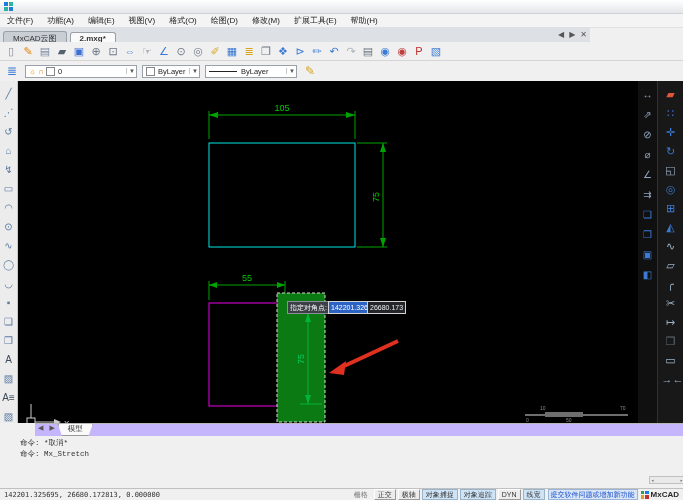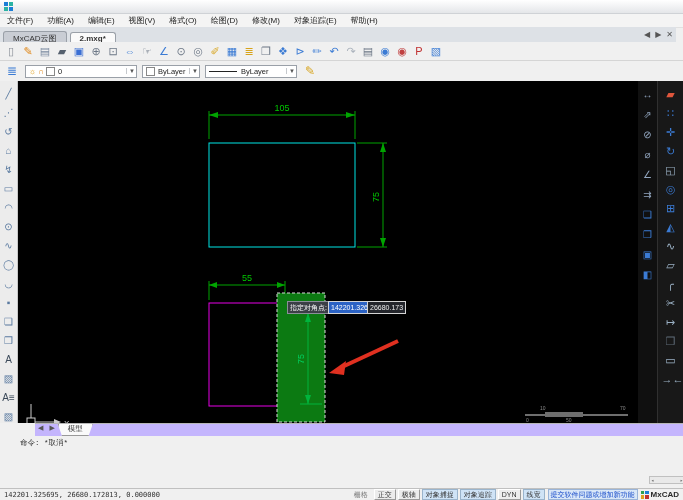--- a/index.html
+++ b/index.html
@@ -10,21 +10,21 @@
     background:linear-gradient(#ffffff,#e4e6e9);border-bottom:1px solid #cfd2d6;
     display:flex;align-items:center;gap:4px;padding-left:4px;box-sizing:border-box;
     font-size:7.5px;color:#444;}
   .applogo{width:9px;height:9px;display:grid;grid-template-columns:4px 4px;grid-gap:1px;}
   .applogo i{display:block;width:4px;height:4px;}
   
   #menubar{position:absolute;left:0;top:14px;width:683px;height:13px;background:#f4f4f4;
     display:flex;align-items:center;font-size:8px;color:#222;border-bottom:1px solid #e0e0e0;}
   #menubar span{padding:0 7px;cursor:default;}
   
-  #tabrow{position:absolute;left:0;top:27px;width:676px;height:15px;background:#dde1e6;
+  #tabrow{position:absolute;left:0;top:27px;width:590px;height:15px;background:#dde1e6;
     border-bottom:1px solid #c4c8cd;}
   #tabrow .tab{display:inline-block;margin:2px 0 0 3px;padding:1px 9px 2px 9px;font-size:8px;
     color:#333;background:#c9cdd4;border:1px solid #9aa0a8;border-bottom:none;
     border-radius:3px 3px 0 0;}
   #tabrow .tab.active{background:#fafafa;font-weight:bold;}
   #tabnav{position:absolute;right:3px;top:3px;font-size:8px;color:#555;display:flex;gap:5px;}
   
   #toolbar{position:absolute;left:0;top:42px;width:683px;height:19px;background:#f0f0f0;
     border-bottom:1px solid #d5d5d5;display:flex;align-items:center;padding-left:3px;
     box-sizing:border-box;gap:1px;}
@@ -108,21 +108,21 @@
 
 <div id="menubar">
 
 <span>文件(F)</span>
       <span>功能(A)</span>
       <span>编辑(E)</span>
       <span>视图(V)</span>
       <span>格式(O)</span>
       <span>绘图(D)</span>
       <span>修改(M)</span>
-      <span>对象追踪(E)</span>
+      <span>扩展工具(E)</span>
       <span>帮助(H)</span>
     </div>
 
 <div id="tabrow">
   <span>
     
   <span class="tab">MxCAD云图</span><span class="tab active">2.mxg*</span></span>
   <span id="tabnav">
     <span>◀</span>
     <span>▶</span>
@@ -315,20 +315,21 @@
 <div id="modelbar">
   <span class="nav">◀</span>
   <span class="nav">▶</span>
   <span class="mtab">模型</span>
 </div>
 
 <div id="cmdwin">
   <div id="cmdhist">
 
   <div>命令: *取消*</div>
+        <div>命令: Mx_Stretch</div>
       </div>
   <div class="vscroll">▲<br>▼</div>
   <div class="hscroll">
         <span>◂</span>
         <span>▸</span>
       </div>
 
 </div>
 
 <div id="statusbar">

